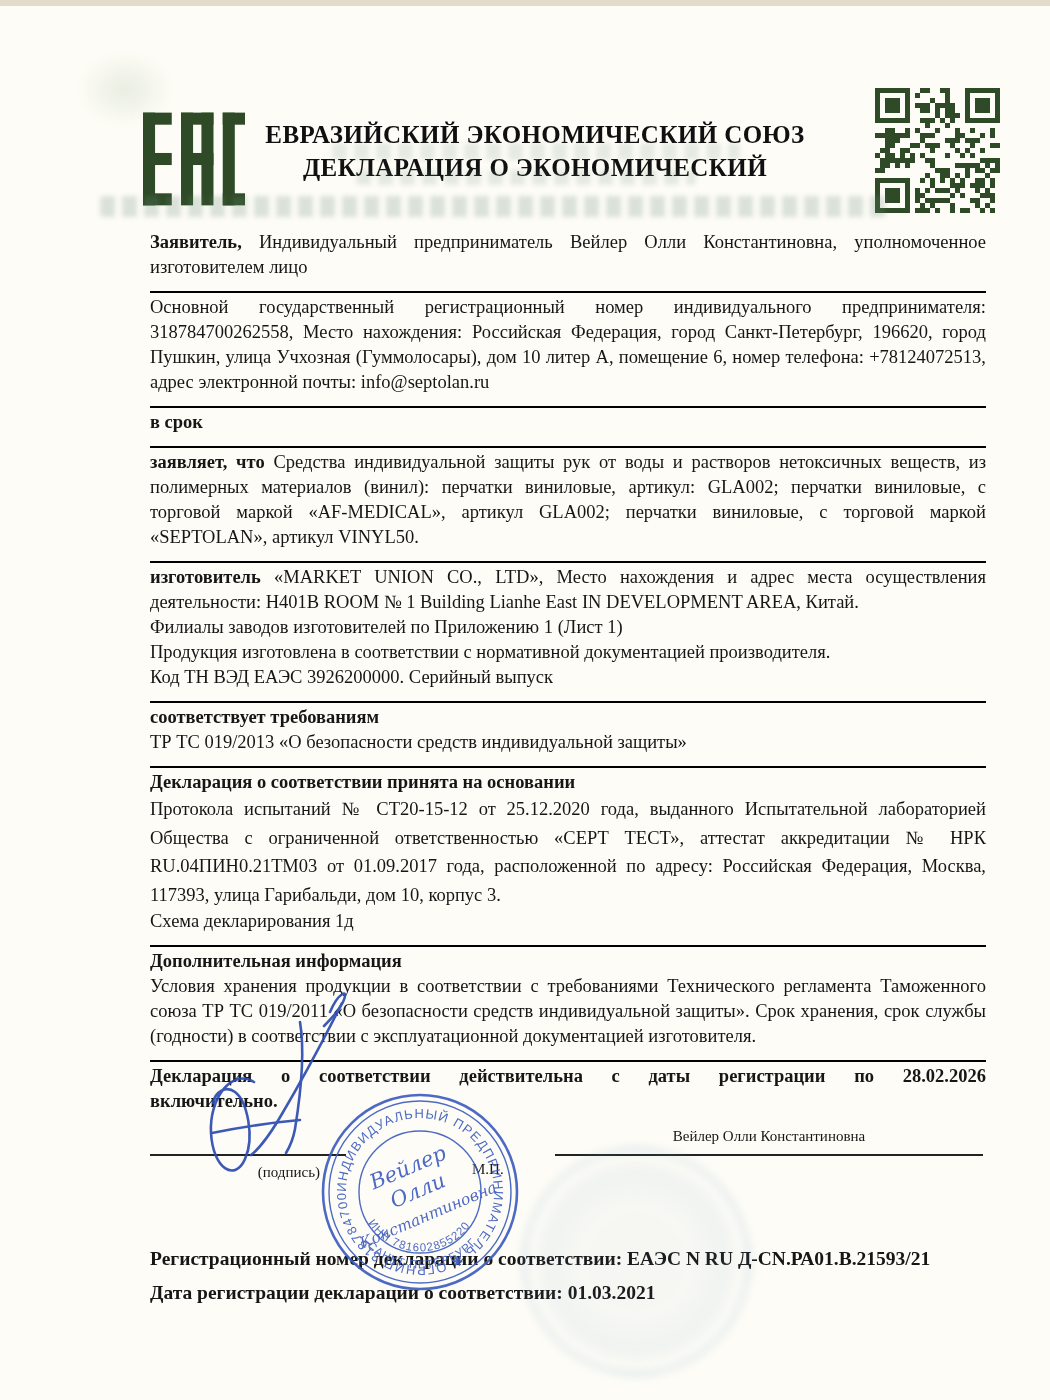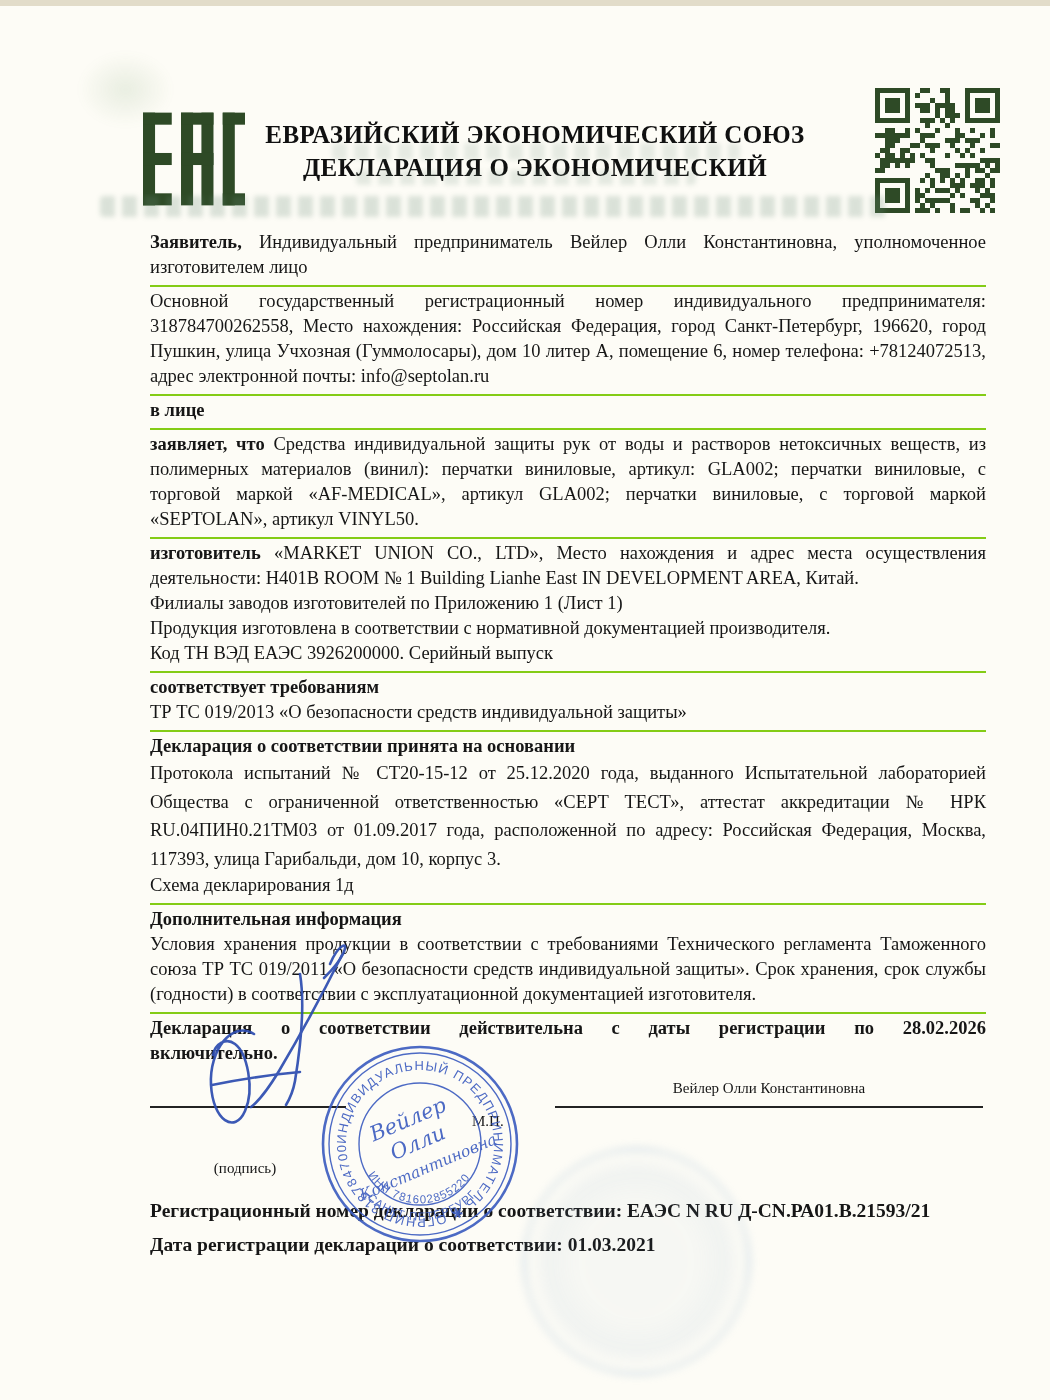--- a/index.html
+++ b/index.html
@@ -21,34 +21,34 @@
   .gb2{top:170px;left:356px;width:340px;height:15px;opacity:.30;}
   .gb3{top:196px;left:100px;width:790px;height:21px;opacity:.42;}
   .corner-smudge{position:absolute;left:78px;top:52px;width:95px;height:75px;filter:blur(4px);opacity:.5;
                  background:radial-gradient(ellipse at center,rgba(106,146,92,.28) 0%,rgba(106,146,92,0) 70%);}
   .ghost-stamp{position:absolute;left:520px;top:1145px;width:215px;height:215px;border-radius:50%;
                border:9px solid rgba(132,166,204,.10);filter:blur(3px);
                background:radial-gradient(circle,rgba(132,166,204,.05) 38%,rgba(132,166,204,.10) 58%,rgba(132,166,204,0) 72%);}
 
   
   .content{position:absolute;left:150px;top:230px;width:836px;font-size:18.5px;line-height:25px;text-align:justify;}
-  .sec{border-bottom:2px solid #84cc16;padding-bottom:5px;margin-bottom:2px;}
+  .sec{border-bottom:2px solid #000000;padding-bottom:11px;margin-bottom:2px;}
   .b{font-weight:bold;}
   .loose{line-height:28.5px;}
   .nojust{text-align:left;}
   .validity{font-weight:bold;margin-top:2px;}
   .validity .l1{text-align:justify;text-align-last:justify;}
 
   
   .sig-zone{position:relative;height:102px;margin-top:8px;text-align:left;}
   .sig-line{position:absolute;border-top:2px solid #232323;height:0;}
   .line-left{top:32px;left:0;width:196px;}
   .line-right{top:32px;left:405px;width:428px;}
   .cap{position:absolute;font-size:15px;}
-  .cap-sign{top:38px;left:20px;width:150px;text-align:center;margin-top:44px;}
+  .cap-sign{top:38px;left:20px;width:150px;text-align:right;}
   .cap-mp{top:35px;left:322px;}
   .fio-name{top:2px;left:405px;width:428px;text-align:center;}
   .cap-fio{top:38px;left:405px;width:428px;text-align:center;}
 
   .stamp-wrap{position:absolute;left:168px;top:-32px;width:204px;height:204px;opacity:.92;}
   .sign-wrap{position:absolute;left:32px;top:-142px;width:180px;height:222px;}
 
   .footer-lines{margin-top:18px;font-weight:bold;font-size:19.5px;line-height:34px;text-align:left;}
 </style>
 </head>
@@ -94,21 +94,21 @@
 
     <div class="sec">
       <span class="b">Заявитель,</span><span> Индивидуальный предприниматель Вейлер Олли Константиновна, уполномоченное изготовителем лицо</span>
     </div>
 
     <div class="sec">
       <span>Основной государственный регистрационный номер индивидуального предпринимателя: 318784700262558, Место нахождения: Российская Федерация, город Санкт-Петербург, 196620, город Пушкин, улица Учхозная (Гуммолосары), дом 10 литер А, помещение 6, номер телефона: +78124072513, адрес электронной почты: info@septolan.ru</span>
     </div>
 
     <div class="sec">
-      <span class="b">в лице</span>
+      <span class="b">в срок</span>
     </div>
 
     <div class="sec">
       <span class="b">заявляет, что</span><span> Средства индивидуальной защиты рук от воды и растворов нетоксичных веществ, из полимерных материалов (винил): перчатки виниловые, артикул: GLA002; перчатки виниловые, с торговой маркой «AF-MEDICAL», артикул GLA002; перчатки виниловые, с торговой маркой «SEPTOLAN», артикул VINYL50.</span>
     </div>
 
     <div class="sec">
       <div><span class="b">изготовитель</span><span> «MARKET UNION CO., LTD», Место нахождения и адрес места осуществления деятельности: H401B ROOM № 1 Building Lianhe East IN DEVELOPMENT AREA, Китай.</span></div>
       <div class="nojust">Филиалы заводов изготовителей по Приложению 1 (Лист 1)</div>
       <div class="nojust">Продукция изготовлена в соответствии с нормативной документацией производителя.</div>

